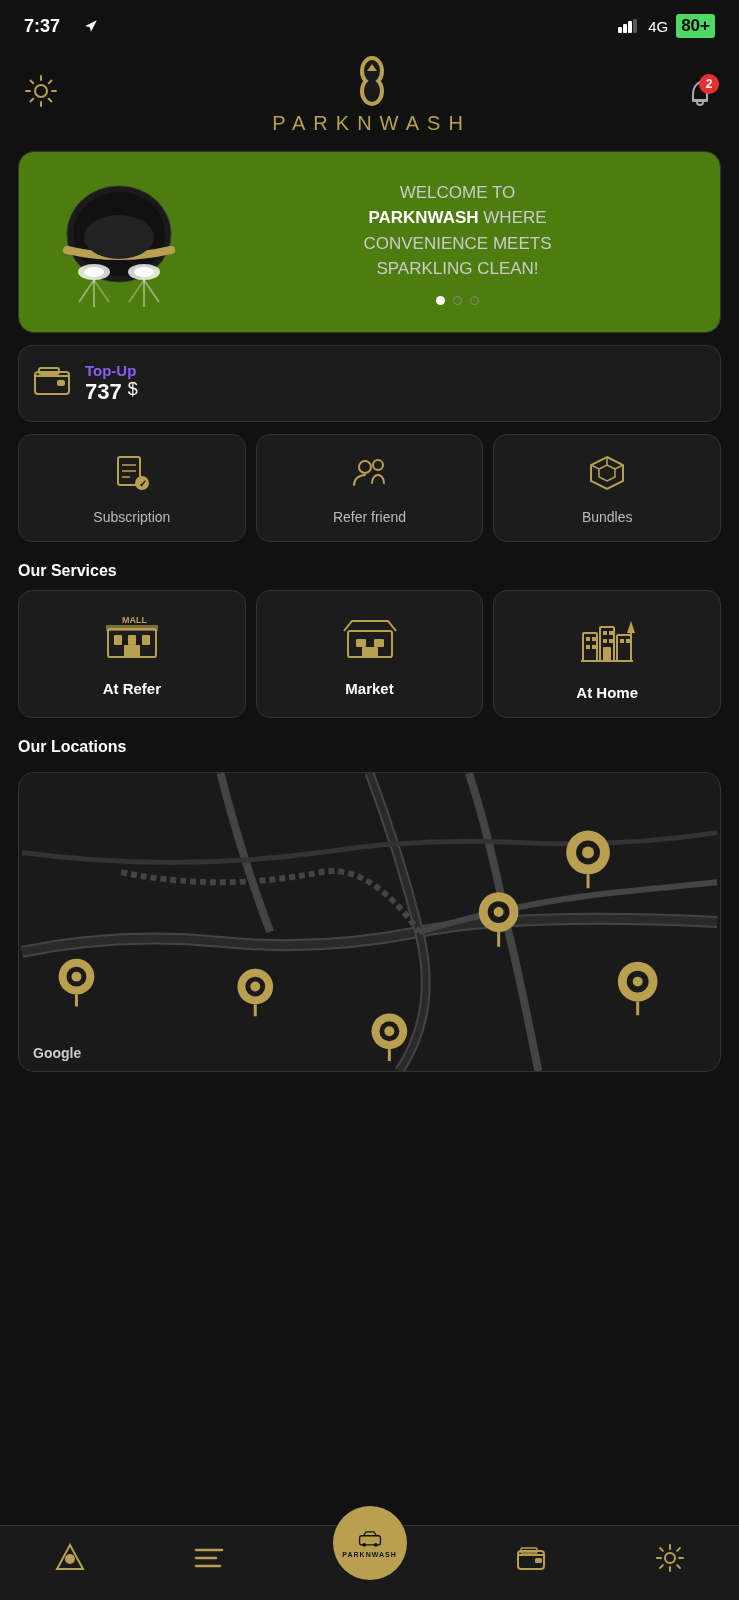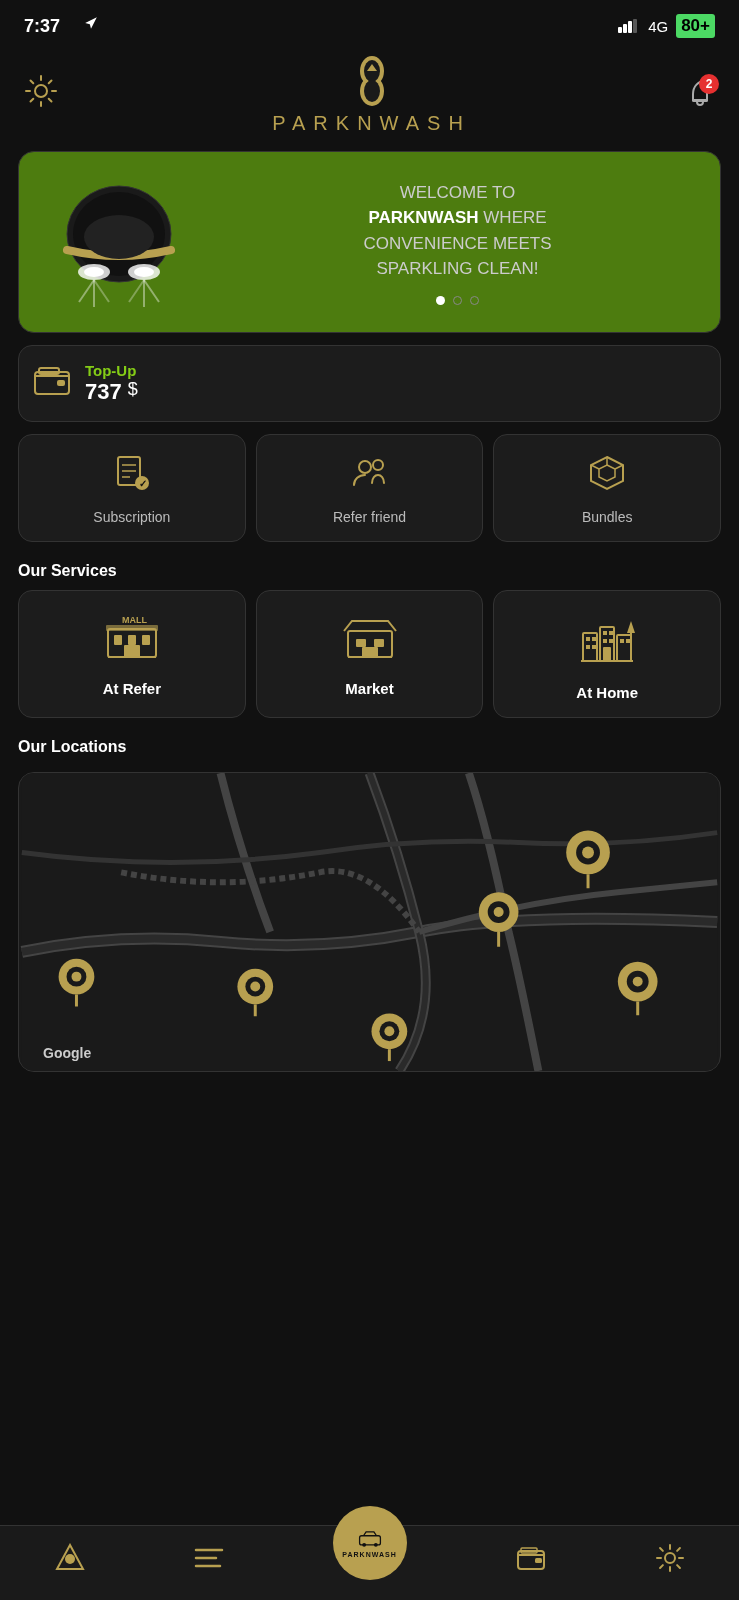--- a/index.html
+++ b/index.html
@@ -19,20 +19,21 @@
       justify-content: space-between;
       align-items: center;
       padding: 14px 24px 6px;
       background: #111;
     }
     .status-time {
       font-size: 18px;
       font-weight: 700;
       color: #fff;
       display: flex;
+      align-items: center;
       gap: 24px;
     }
     .status-right {
       display: flex;
       align-items: center;
       gap: 8px;
       font-size: 15px;
       color: #fff;
     }
     .battery-box {
@@ -153,21 +154,21 @@
       gap: 14px;
       cursor: pointer;
     }
     .quick-icon {
       font-size: 30px;
       color: #b8a050;
     }
     .quick-label {
       font-size: 15px;
       font-weight: 600;
-      color: #84cc16;
+      color: #8b5cf6;
     }
     .quick-value {
       font-size: 22px;
       font-weight: 700;
       color: #fff;
       display: flex;
       align-items: flex-start;
       gap: 6px;
     }
     .quick-unit {
@@ -251,21 +252,21 @@
       height: 300px;
       background: #1a1a1a;
     }
     .map-svg {
       width: 100%;
       height: 100%;
     }
     .map-google-label {
       position: absolute;
       bottom: 10px;
-      left: 24px;
+      left: 14px;
       font-size: 14px;
       color: #ccc;
       font-weight: 600;
     }
 
     
     .bottom-nav {
       position: fixed;
       bottom: 0;
       left: 0;

